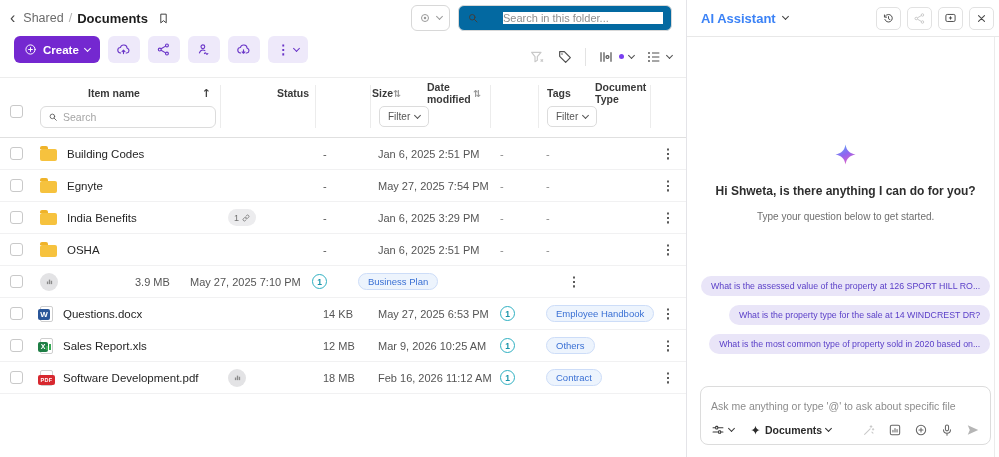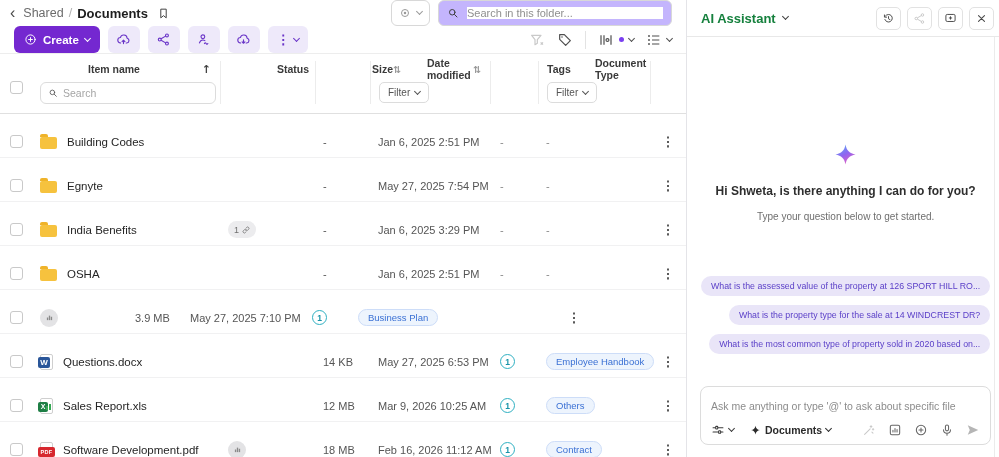--- a/index.html
+++ b/index.html
@@ -13,21 +13,21 @@
   .crumbbar { height:36px; display:flex; align-items:center; padding:0 14px 0 10px; }
   .back { font-size:16px; color:#4a4a4a; margin-right:8px; cursor:pointer; line-height:1; }
   .crumb-parent { font-size:12.5px; color:#6b6b6b; }
   .crumb-sep { color:#b0b0b0; font-size:12.5px; margin:0 5px; }
   .crumb-current { font-size:13px; font-weight:700; color:#1d1d1d; }
   .bookmark { margin-left:9px; color:#3f3f3f; display:flex; }
   .bookmark svg { width:13px; height:13px; }
   .crumb-spacer { flex:1; }
   .scopebtn { height:26px; border:1px solid #d8d8d8; border-radius:6px; display:flex; align-items:center; gap:6px; padding:0 7px; color:#9a9a9a; margin-right:8px; background:#fff; }
   .scopebtn svg { width:12px; height:12px; }
-  .searchbox { width:234px; height:26px; border:1px solid #d8d8d8; border-radius:6px; display:flex; align-items:center; gap:8px; padding:0 8px; background:#c4b5fd; }
+  .searchbox { width:214px; height:26px; border:1px solid #d8d8d8; border-radius:6px; display:flex; align-items:center; gap:24px; padding:0 8px; background:#0369a1; }
   .searchbox svg { width:12px; height:12px; color:#3f3f3f; flex:none; }
   .searchbox input { border:0; outline:0; width:100%; font-size:11px; color:#333; font-family:inherit; }
   .searchbox input::placeholder { color:#8f8f8f; }
 
   .toolbar { height:41px; display:flex; padding:0 14px; gap:8px; }
   .btn-create { height:27px; background:var(--accent,#7428d0); color:#fff; border:0; border-radius:6px; display:flex; align-items:center; gap:6px; padding:0 10px; font-size:11.5px; font-weight:700; font-family:inherit; cursor:pointer; }
   .btn-create svg { width:13px; height:13px; }
   .tbtn { width:32px; height:27px; border:0; border-radius:6px; background:var(--accent-light,#eee9fa); display:flex; align-items:center; justify-content:center; color:#6a35c8; cursor:pointer; }
   .tbtn svg { width:15px; height:15px; }
   .tbtn.more { width:40px; gap:4px; font-weight:700; }
@@ -51,21 +51,21 @@
   .hl-between { justify-content:space-between; padding-right:9px; }
   .sort-asc { font-size:11px; color:#444; font-family:"DejaVu Sans",sans-serif; }
   .sort-both { font-size:9.5px; color:#999; font-family:"DejaVu Sans",sans-serif; }
   .hsub { margin-top:5px; padding-left:8px; }
   .name-search { width:176px; height:22px; border:1px solid #dcdcdc; border-radius:6px; display:flex; align-items:center; gap:5px; padding:0 7px; background:#fff; }
   .name-search svg { width:10px; height:10px; color:#555; flex:none; }
   .name-search input { border:0; outline:0; width:100%; font-size:10.5px; font-family:inherit; }
   .name-search input::placeholder { color:#a5a5a5; }
   .filterbtn { height:21px; border:1px solid #dcdcdc; border-radius:5px; background:#fff; display:inline-flex; align-items:center; gap:5px; padding:0 8px; font-size:10px; color:#555; width:max-content; font-family:inherit; cursor:pointer; }
 
-  .trow { height:32px; display:flex; align-items:center; border-bottom:1px solid #f1f1f2;margin-top:12px; }
+  .trow { height:32px; display:flex; align-items:center; border-bottom:1px solid #f1f1f2; }
   .c { display:flex; align-items:center; height:100%; }
   .c-check{width:32px; padding-left:10px;} .c-name{width:188px; padding-left:8px; gap:10px;}
   .c-status{width:95px; padding-left:8px;} .c-size{width:55px; padding-left:8px; font-size:11px; color:#555;}
   .c-date{width:120px; padding-left:8px; font-size:11px; color:#555; white-space:nowrap;}
   .c-tags{width:48px; padding-left:10px; font-size:11px; color:#888;}
   .c-doct{width:112px; padding-left:8px; font-size:11px; color:#888;}
   .c-kebab{flex:1; justify-content:center;}
   .cb { width:13px; height:13px; border:1px solid #c9c9c9; border-radius:3px; background:#fff; display:inline-block; cursor:pointer; }
   .fname { font-size:11.5px; color:#262626; cursor:pointer; }
   .kebab { font-size:13px; font-weight:700; color:#4f4f4f; cursor:pointer; line-height:1; }
@@ -84,21 +84,21 @@
   .badge-links { height:17px; background:#ececee; border-radius:9px; display:inline-flex; align-items:center; gap:3px; padding:0 6px; font-size:9px; color:#6f6f6f; cursor:pointer; }
   .badge-links svg { width:8px; height:8px; }
   .badge-chart { width:18px; height:18px; border-radius:50%; background:#e3e3e5; display:inline-flex; align-items:center; justify-content:center; color:#8a8a8a; cursor:pointer; }
   .badge-chart svg { width:9px; height:9px; }
   .tagcount { width:15px; height:15px; border-radius:50%; border:1.5px solid var(--tag-teal,#2fb0c2); color:#1793a8; font-size:8.5px; font-weight:700; display:inline-flex; align-items:center; justify-content:center; background:#fff; cursor:pointer; }
   .docpill { height:17px; display:inline-flex; align-items:center; padding:0 9px; border-radius:9px; background:var(--doc-pill-bg,#edf4fd); border:1px solid var(--doc-pill-border,#cdddf8); color:var(--doc-pill-text,#3a70d4); font-size:9.5px; white-space:nowrap; cursor:pointer; }
 
   
   .panel-right { flex:1; display:flex; flex-direction:column; position:relative; background:#fff; }
   .ai-head { height:37px; border-bottom:1px solid #e8e8e8; display:flex; align-items:center; padding:0 10px 0 14px; gap:7px; flex:none; }
-  .ai-title { font-size:13px; font-weight:700; color:#15803d; }
+  .ai-title { font-size:13px; font-weight:700; color:#3b82f6; }
   .ai-head .chev { color:#3f3f3f; }
   .ai-actions { margin-left:auto; display:flex; gap:6px; }
   .abtn { width:25px; height:23px; border:1px solid #e2e2e2; border-radius:5px; display:flex; align-items:center; justify-content:center; color:#4a4a4a; background:#fff; cursor:pointer; }
   .abtn svg { width:13px; height:13px; }
 
   .ai-body { flex:1; display:flex; flex-direction:column; align-items:center; padding-top:106px; }
   .sparkle svg { width:25px; height:25px; }
   .ai-greet { margin-top:12px; font-size:12px; font-weight:700; color:#2e2e2e; }
   .ai-sub { margin-top:13px; font-size:10px; color:#6f6f6f; }
 

